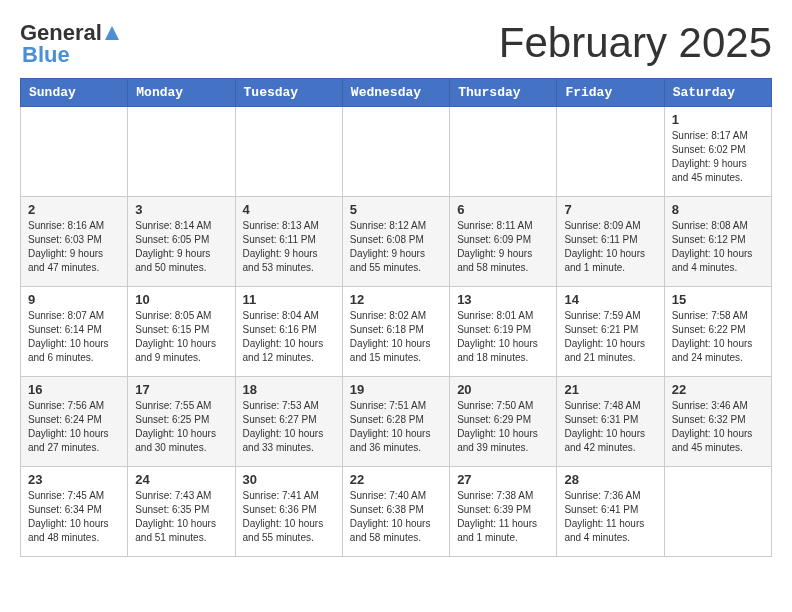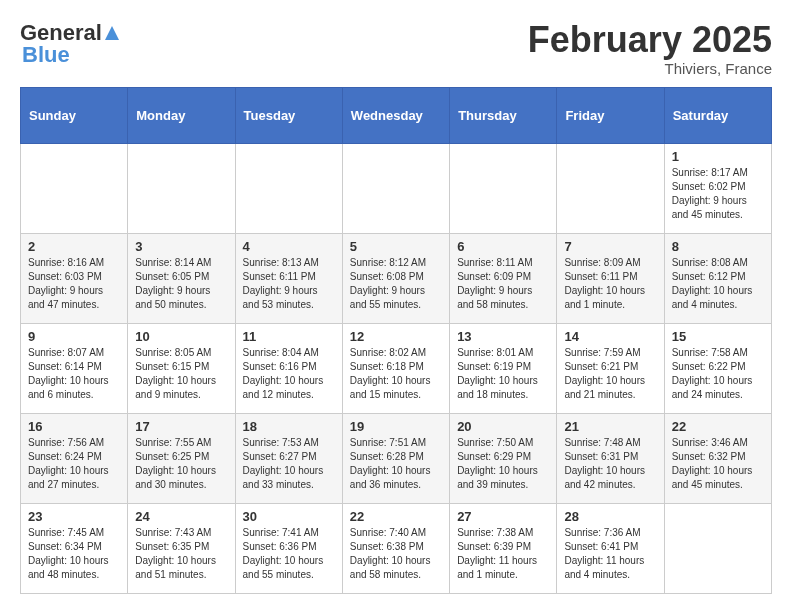--- a/index.html
+++ b/index.html
@@ -19,42 +19,43 @@
     }
     .logo {
       display: flex;
       flex-direction: column;
       align-items: flex-start;
     }
     .title-section {
       text-align: right;
     }
     .month-title {
-      font-size: 36px;
-      font-weight: bold;
+      font-size: 42px;
+      font-weight: normal;
       color: #333;
       line-height: 1.1;
     }
     .location {
       font-size: 15px;
       color: #555;
     }
     .calendar {
       width: 100%;
       border-collapse: collapse;
       border: 1px solid #ccc;
     }
     .calendar th {
       background-color: #4472c4;
       color: #fff;
       text-align: left;
-      padding: 20px 8px;
+      padding: 6px 8px;
       font-size: 13px;
       font-weight: bold;
       border: 1px solid #3a62b0;
+      font-family: Liberation Mono, monospace;
     }
     .calendar td {
       width: 107px;
       vertical-align: top;
       padding: 5px 7px;
       border: 1px solid #ccc;
       font-size: 10.5px;
       color: #333;
       height: 90px;
       background: #fff;
@@ -85,21 +86,20 @@
     <div style="display:flex; align-items:center;">
       <span style="font-size:22px; font-weight:bold; color:#333;">General</span>
       <svg width="18" height="18" viewBox="0 0 18 18" style="margin: 0 1px;">
         <polygon points="2,16 9,2 16,16" fill="#4a90d9"></polygon>
       </svg>
     </div>
     <span style="font-size:22px; font-weight:bold; color:#4a90d9; margin-top:-4px; padding-left:2px;">Blue</span>
   </div>
   <div class="title-section">
     <div class="month-title">February 2025</div>
-    <div class="location">Thiviers, France</div>
   </div>
 </div>
 
 <table class="calendar">
   <thead>
     <tr>
       <th>Sunday</th>
       <th>Monday</th>
       <th>Tuesday</th>
       <th>Wednesday</th>

